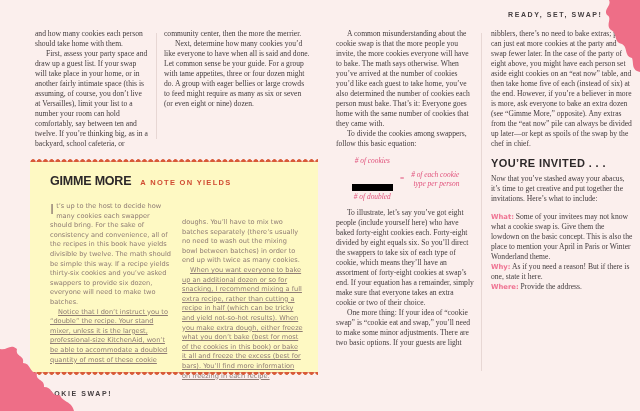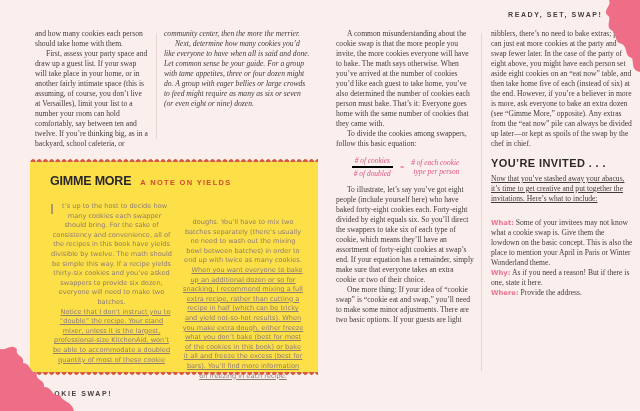--- a/index.html
+++ b/index.html
@@ -19,41 +19,41 @@
   #running-header { top: 11px; right: 16px; display: flex; gap: 16px; align-items: baseline; }
   #running-footer { bottom: 14px; left: 18px; display: flex; gap: 17px; align-items: baseline; }
 
   
   .col { font-size: 7.6px; line-height: 10px; text-align: left; }
   .col p { margin: 0 0 0 0; }
   .indent { text-indent: 11px; }
   .col-divider { width: 1px; background: #e7d7d4; }
 
   #lp-col1 { left: 35px;  top: 29px; width: 114px; }
-  #lp-col2 { left: 164px; top: 29px; width: 146px; font-style: italic; }
+  #lp-col2 { left: 164px; top: 29px; width: 146px; }
   #lp-divider { left: 156px; top: 33px; height: 106px; }
 
   #rp-col1 { left: 336px; top: 29px; width: 139px; }
   #rp-col2 { left: 491px; top: 29px; width: 143px; }
   #rp-divider { left: 481px; top: 33px; height: 338px; }
 
   
   .equation {
     display: flex; align-items: center; justify-content: center; gap: 7px;
     color: #e0517b; font-style: italic; font-size: 7.4px; line-height: 9px;
     margin: 7px 0 7px 0;
   }
   .fraction { text-align: center; }
-  .frac-num { border-bottom: 2px solid #000000; padding: 0 3px 1px; }
+  .frac-num { border-bottom: 7px solid #000000; padding: 0 3px 19px; }
   .frac-den { padding-top: 1px; }
   .eq-sign { font-style: normal; }
   .eq-result { text-align: right; }
 
   
-  #gimme-box { left: 30px; top: 162px; width: 288px; height: 210px; background: #fde047; text-align: center; }
+  #gimme-box { left: 30px; top: 162px; width: 288px; height: 210px; background: #fef9c3; }
   .scallop { left: 30px; width: 288px; height: 5px; background-repeat: repeat-x; background-size: 6.2px 5px; }
   #scallop-top { top: 157px;
     background-image: radial-gradient(circle at 50% 100%, #d85b38 2.6px, rgba(216,91,56,0) 2.8px); }
   #scallop-bottom { top: 372px;
     background-image: radial-gradient(circle at 50% 0%, #d85b38 2.6px, rgba(216,91,56,0) 2.8px); }
 
   #gimme-title-row { left: 20px; top: 12px; display: flex; align-items: baseline; gap: 9px; }
   #gimme-title { font-family: "Liberation Sans", sans-serif; font-weight: 700;
                  font-size: 12.5px; letter-spacing: -0.2px; color: #2c2829; }
   #gimme-subtitle { font-family: "Liberation Sans", sans-serif; font-weight: 700;
@@ -133,21 +133,21 @@
       <div>type per person</div>
     </div>
   </div>
   <p class="indent">To illustrate, let’s say you’ve got eight people (include yourself here) who have baked forty-eight cookies each. Forty-eight divided by eight equals six. So you’ll direct the swappers to take six of each type of cookie, which means they’ll have an assortment of forty-eight cookies at swap’s end. If your equation has a remainder, simply make sure that everyone takes an extra cookie or two of their choice.</p>
   <p class="indent">One more thing: If your idea of “cookie swap” is “cookie eat and swap,” you’ll need to make some minor adjustments. There are two basic options. If your guests are light</p>
 </div>
 <div id="rp-divider" class="abs col-divider"></div>
 <div id="rp-col2" class="abs col">
   <p>nibblers, there’s no need to bake extras; people can just eat more cookies at the party and swap fewer later. In the case of the party of eight above, you might have each person set aside eight cookies on an “eat now” table, and then take home five of each (instead of six) at the end. However, if you’re a believer in more is more, ask everyone to bake an extra dozen (see “Gimme More,” opposite). Any extras from the “eat now” pile can always be divided up later—or kept as spoils of the swap by the chef in chief.</p>
   <div id="invite-heading">YOU’RE INVITED . . .</div>
-  <p style="margin-bottom:14px;text-decoration:underline;">Now that you’ve stashed away your abacus, it’s time to get creative and put together the invitations. Here’s what to include:</p>
+  <p style="margin-bottom:8px;">Now that you’ve stashed away your abacus, it’s time to get creative and put together the invitations. Here’s what to include:</p>
   <p class="invite-item"><span class="invite-label">What:</span><span> Some of your invitees may not know what a cookie swap is. Give them the lowdown on the basic concept. This is also the place to mention your April in Paris or Winter Wonderland theme.</span></p>
   <p class="invite-item"><span class="invite-label">Why:</span><span> As if you need a reason! But if there is one, state it here.</span></p>
   <p class="invite-item"><span class="invite-label">Where:</span><span> Provide the address.</span></p>
 </div>
 
 <svg id="blob-tr" class="abs blob" width="42" height="78" viewBox="0 0 42 78">
   <path d="M42,0 L11,0 C14,6 5,9 9,15 C15,18 7,25 13,30 C20,33 15,42 24,44 C30,47 26,56 34,58 C36,63 33,70 42,72 Z" fill="#ee6e87"></path>
 </svg>
 <svg id="blob-bl" class="abs blob" width="82" height="70" viewBox="0 0 82 70">
   <path d="M0,70 L0,8 C7,10 10,2 17,8 C15,16 25,14 23,22 C31,22 29,32 37,32 C35,40 45,38 44,46 C53,46 51,56 60,54 C62,61 72,60 74,70 Z" fill="#ee6e87"></path>

